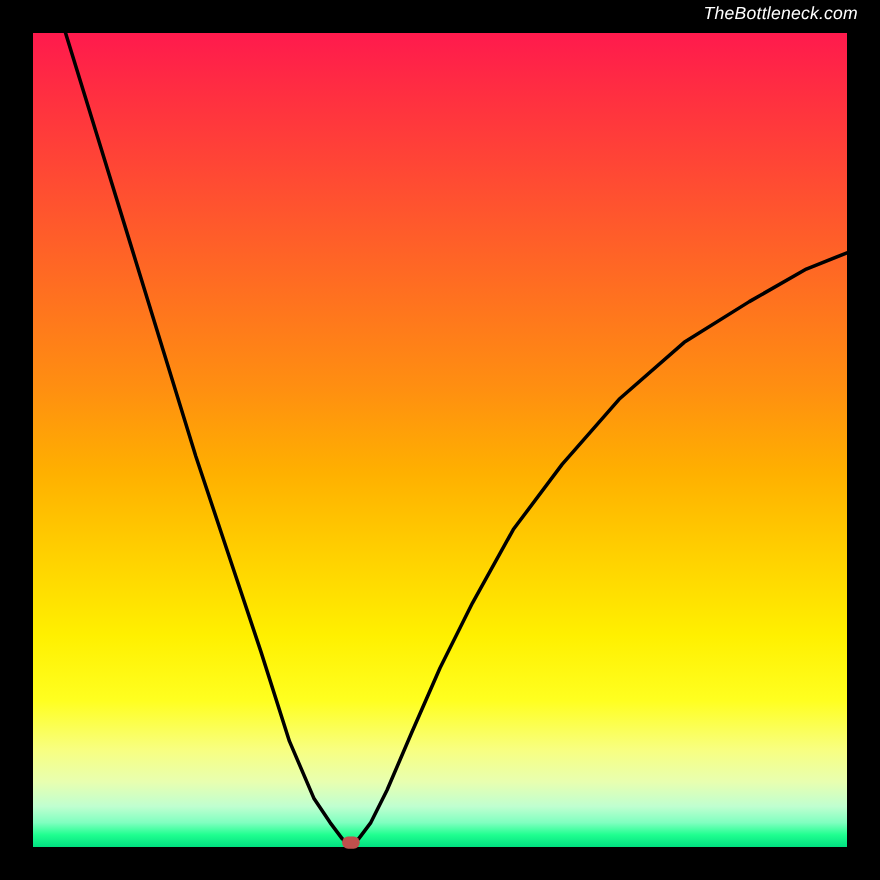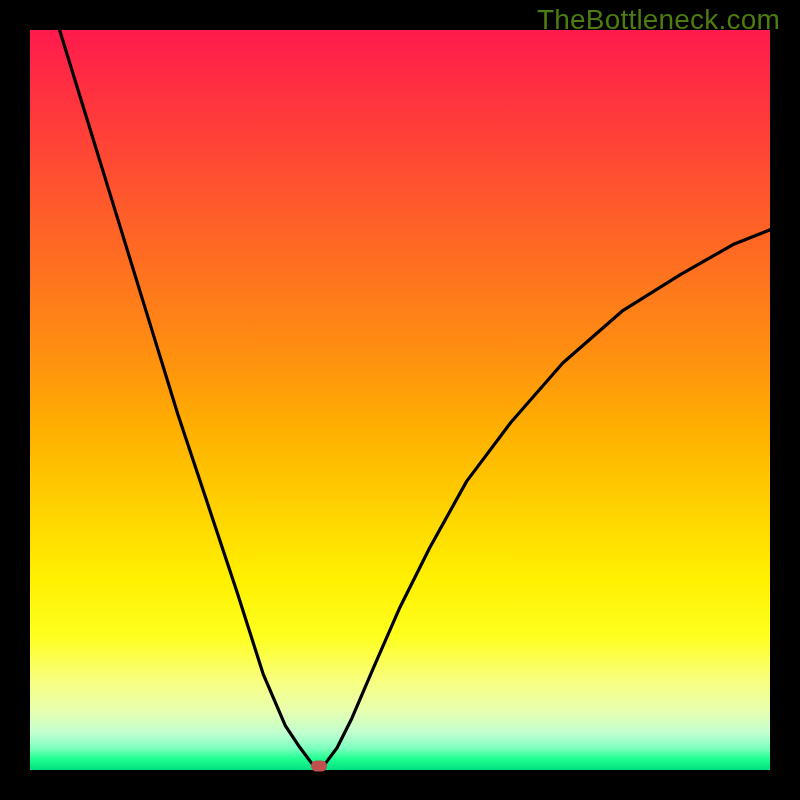--- a/index.html
+++ b/index.html
@@ -47,23 +47,24 @@
     left: 0;
     top: 0;
     width: 740px;
     height: 740px;
   }
   .watermark {
     position: absolute;
     top: 4px;
     right: 20px;
     font-family: Arial, Helvetica, sans-serif;
-    font-size: 28px;
-    color: #4d7c0f;
+    font-size: 16px;
+    color: #ffffff;
     letter-spacing: 0.2px;
+    font-style: italic;
   }
   .marker {
     position: absolute;
     width: 16px;
     height: 11px;
     background: #c0504d;
     border-radius: 6px;
     transform: translate(-50%, -50%);
   }
 </style>

